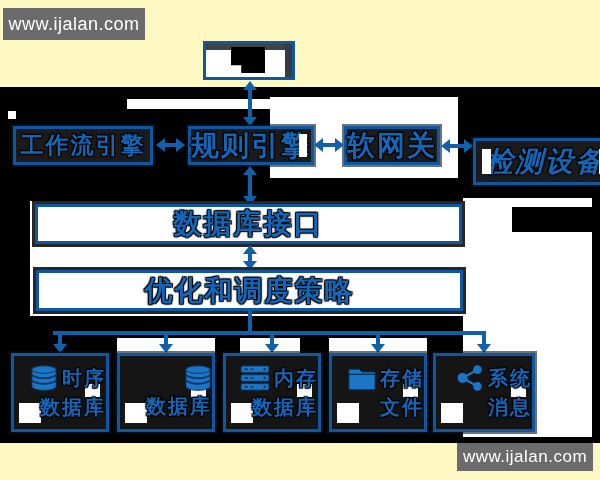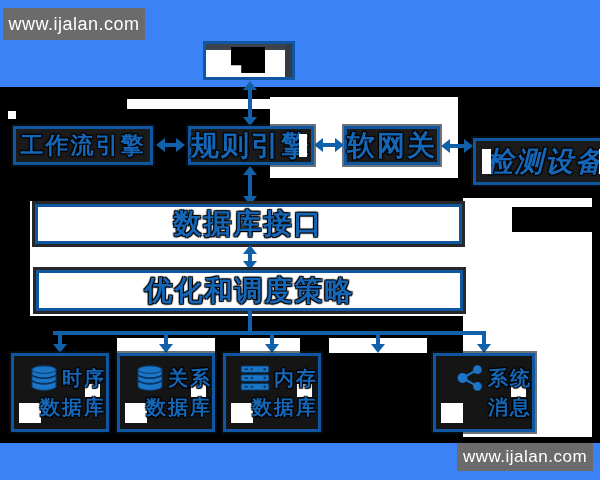--- a/index.html
+++ b/index.html
@@ -4,21 +4,21 @@
 <style>
   :root{
     --ab:#1160aa;          
     --bb:#0f57a0;          
     --tb:#1566b6;          
     --dark:#1b1b1b;        
     --frame:#272727;       
     --wm:#6b6b6b;          
   }
   html,body{margin:0;padding:0;}
-  #canvas{position:relative;width:600px;height:480px;background:#3b82f6;overflow:hidden;
+  #canvas{position:relative;width:600px;height:480px;background:#fef9c3;overflow:hidden;
           font-family:"Liberation Sans", sans-serif;}
   .abs{position:absolute;}
   .black-band{background:#000;}
   .wpatch{background:#fff;}
   .wm{background:var(--wm);color:#fff;display:flex;align-items:center;justify-content:center;
       font-size:17px;letter-spacing:.5px;}
   
   .dbox{background:var(--dark);border:3px solid var(--bb);box-shadow:0 0 0 2px rgba(8,20,34,.6);
         display:flex;align-items:center;justify-content:center;}
   .wbox{background:#fff;border:3px solid var(--bb);box-shadow:0 0 0 3px var(--frame);
@@ -146,21 +146,20 @@
     <span class="cjk sz20 sline2">数据库</span>
   </div>
 
   <div class="sbox" style="left:117px;">
     <div class="srow">
       <svg class="icon" width="28" height="26" viewBox="0 0 30 28">
         <path fill="#1b76c8" stroke="#09355e" d="M2 5c0-2.4 5.8-4.3 13-4.3S28 2.6 28 5v18c0 2.4-5.8 4.3-13 4.3S2 25.4 2 23z"></path>
         <ellipse cx="15" cy="5" rx="13" ry="4" fill="#1b76c8" stroke="#09355e"></ellipse>
         <path d="M2 11c3 2 8 3.2 13 3.2s10-1.2 13-3.2M2 17c3 2 8 3.2 13 3.2s10-1.2 13-3.2" stroke="#09355e" stroke-width="2" fill="none"></path>
       </svg>
-      <span class="cjk sz20">关系</span>
     </div>
     <span class="cjk sz20 sline2">数据库</span>
   </div>
 
   <div class="sbox" style="left:223px;">
     <div class="srow">
       <svg class="icon" width="30" height="26" viewBox="0 0 32 28">
         <g fill="#1b76c8" stroke="#09355e">
           <rect x="1" y="1" width="30" height="7" rx="1.5"></rect>
           <rect x="1" y="10.5" width="30" height="7" rx="1.5"></rect>
@@ -173,20 +172,30 @@
           <circle cx="26.5" cy="4.5" r="1.4"></circle>
             <circle cx="26.5" cy="14" r="1.4"></circle>
             <circle cx="26.5" cy="23.5" r="1.4"></circle>
         </g>
       </svg>
       <span class="cjk sz20">内存</span>
     </div>
     <span class="cjk sz20 sline2">数据库</span>
   </div>
 
+  <div class="sbox" style="left:329px;">
+    <div class="srow">
+      <svg class="icon" width="28" height="25" viewBox="0 0 30 26">
+        <path fill="#1b76c8" stroke="#09355e" d="M1 3h11l3 3h14v19H1z"></path>
+        <path d="M1 8.5h28" stroke="#09355e" stroke-width="1.5"></path>
+      </svg>
+      <span class="cjk sz20">存储</span>
+    </div>
+    <span class="cjk sz20 sline2">文件</span>
+  </div>
 
   <div class="sbox" style="left:433px;width:96px;">
     <div class="srow">
       <svg class="icon" width="28" height="26" viewBox="0 0 30 28">
         <g stroke="#1b76c8" stroke-width="2.4" fill="#1b76c8">
           <path d="M7 14 23 5M7 14 23 23" fill="none"></path>
           <circle cx="7" cy="14" r="4.2"></circle>
           <circle cx="23" cy="5" r="3.5"></circle>
           <circle cx="23" cy="23" r="3.5"></circle>
         </g>

